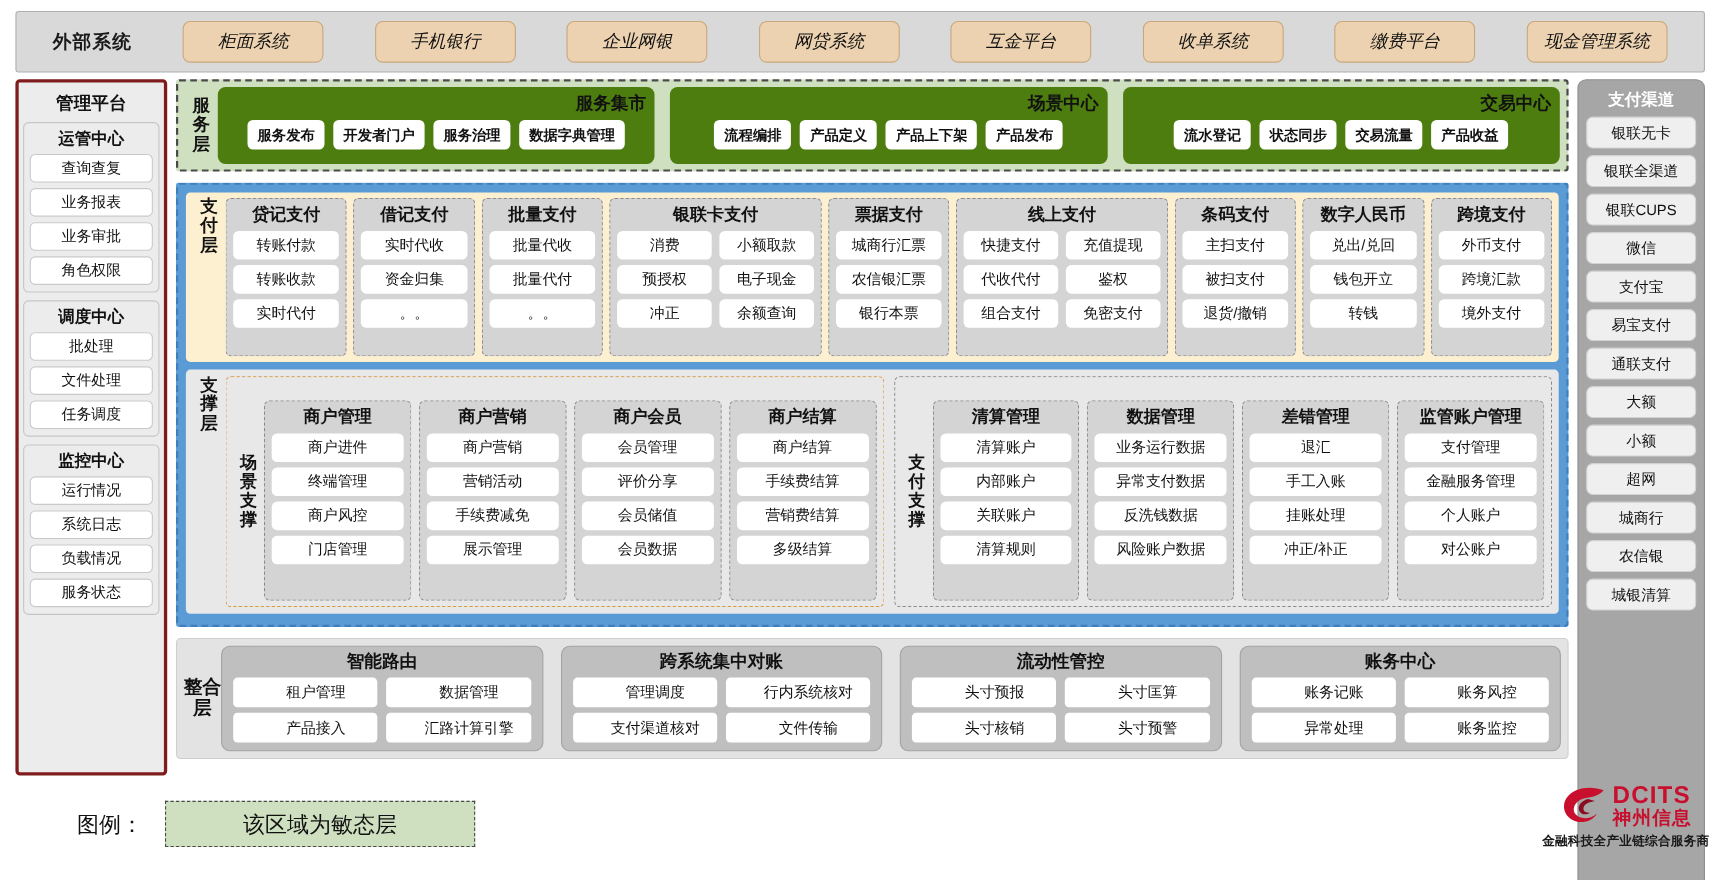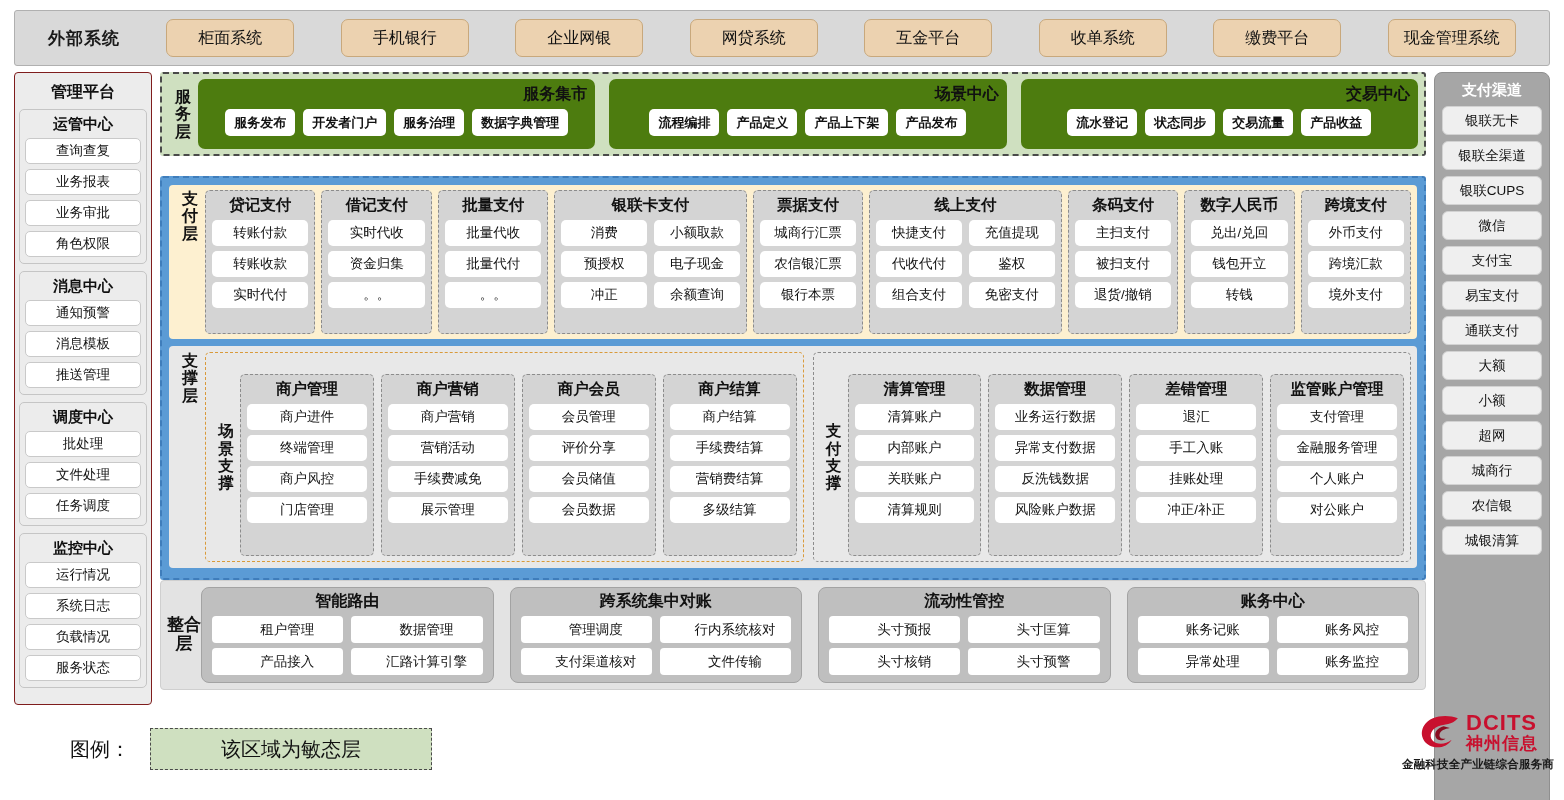--- a/index.html
+++ b/index.html
@@ -14,31 +14,31 @@
   
   .ext-bar {
     position: absolute; left: 14px; top: 10px; width: 1536px; height: 56px;
     background: #d9d9d9; border: 1px solid #b0b0b0; border-radius: 3px;
     display: flex; align-items: center; padding: 0 10px;
   }
   .ext-title {
     font-size: 17px; font-weight: bold; color: #1a1a1a;
     width: 118px; text-align: center; flex: none; letter-spacing: 1px;
   }
-  .ext-items { display: flex; flex: 1; justify-content: space-around; align-items: center; }
+  .ext-items { display: flex; flex: 1; justify-content: space-around; align-items: center; font-style: italic; }
   .ext-chip {
     background: #ecd2b0; border: 1px solid #c8a87c; border-radius: 7px;
     min-width: 128px; height: 38px; display: flex; align-items: center; justify-content: center;
     font-size: 16px; color: #111; margin: 0 6px;
   }
 
   
   .mgmt {
     position: absolute; left: 14px; top: 72px; width: 138px; height: 633px;
-    background: #ececec; border: 1px solid #7f1d1d; border-radius: 4px;
+    background: #ececec; border: 3px solid #7f1d1d; border-radius: 4px;
     padding: 5px 4px;
   }
   .mgmt-title { text-align: center; font-size: 16px; font-weight: bold; color: #111; padding: 4px 0 6px; }
   .mgmt-group {
     background: #ececec; border: 1px solid #c5c5c5; border-radius: 5px;
     margin-bottom: 7px; padding: 3px 5px 6px;
   }
   .mgmt-group-title { text-align: center; font-size: 15px; font-weight: bold; color: #111; padding: 2px 0 4px; }
   .mgmt-chip {
     background: #fff; border: 1px solid #c9c9c9; border-radius: 5px;
@@ -78,21 +78,21 @@
   .svc-group-title { font-size: 16px; font-weight: bold; color: #111; padding: 2px 0 4px; }
   .svc-chips { display: flex; gap: 8px; width: 100%; justify-content: center; }
   .svc-chip {
     background: #fff; border-radius: 5px; height: 27px; padding: 0 9px;
     display: flex; align-items: center; justify-content: center;
     font-size: 13px; color: #111; white-space: nowrap; font-weight: bold;
   }
 
   
   .stable {
-    position: absolute; left: 160px; top: 176px; width: 1266px; height: 404px;
+    position: absolute; left: 160px; top: 166px; width: 1266px; height: 404px;
     background: #5b9bd5; border: 2px dashed #3f7dbb; border-radius: 3px;
     padding: 7px;
   }
 
   
   .pay-layer {
     height: 154px; background: #fdf0d0; border-radius: 4px;
     display: flex; align-items: stretch; padding: 5px 6px; margin-bottom: 7px;
   }
   .pay-groups { display: flex; flex: 1; gap: 6px; }
@@ -201,26 +201,20 @@
 
   <div class="mgmt">
     <div class="mgmt-title">管理平台</div>
     <div id="mgmt-groups">
         <div class="mgmt-group">
           <div class="mgmt-group-title">运管中心</div>
           <div class="mgmt-chip">查询查复</div>
           <div class="mgmt-chip">业务报表</div>
           <div class="mgmt-chip">业务审批</div>
           <div class="mgmt-chip">角色权限</div>
-        </div>
-        <div class="mgmt-group">
-          <div class="mgmt-group-title">消息中心</div>
-          <div class="mgmt-chip">通知预警</div>
-          <div class="mgmt-chip">消息模板</div>
-          <div class="mgmt-chip">推送管理</div>
         </div>
         <div class="mgmt-group">
           <div class="mgmt-group-title">调度中心</div>
           <div class="mgmt-chip">批处理</div>
           <div class="mgmt-chip">文件处理</div>
           <div class="mgmt-chip">任务调度</div>
         </div>
         <div class="mgmt-group">
           <div class="mgmt-group-title">监控中心</div>
           <div class="mgmt-chip">运行情况</div>

